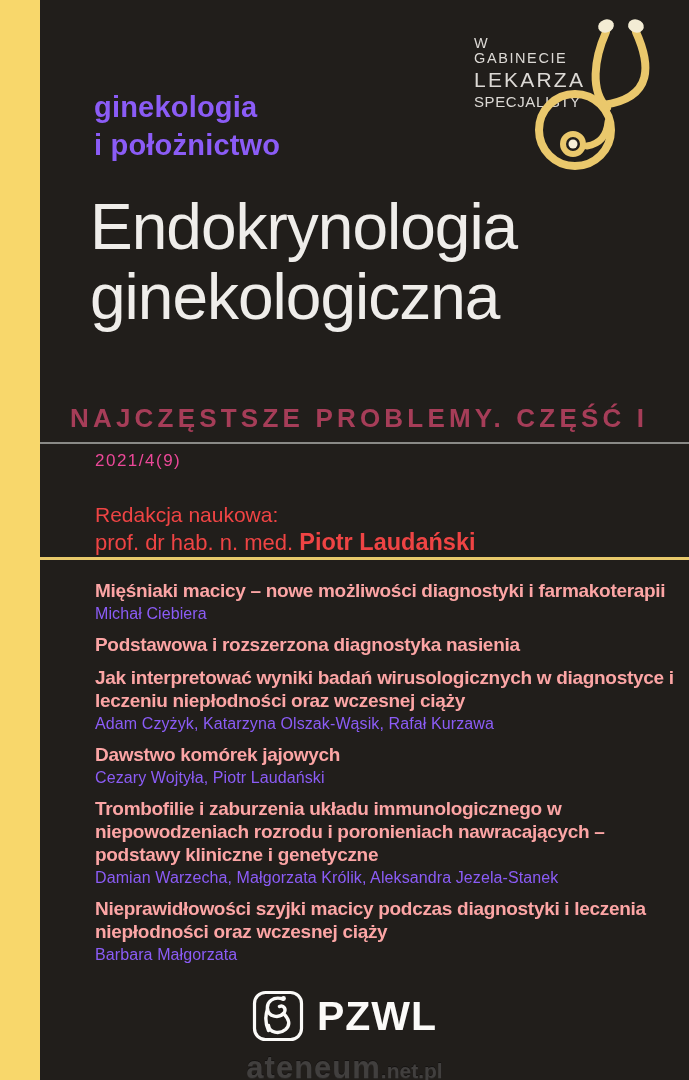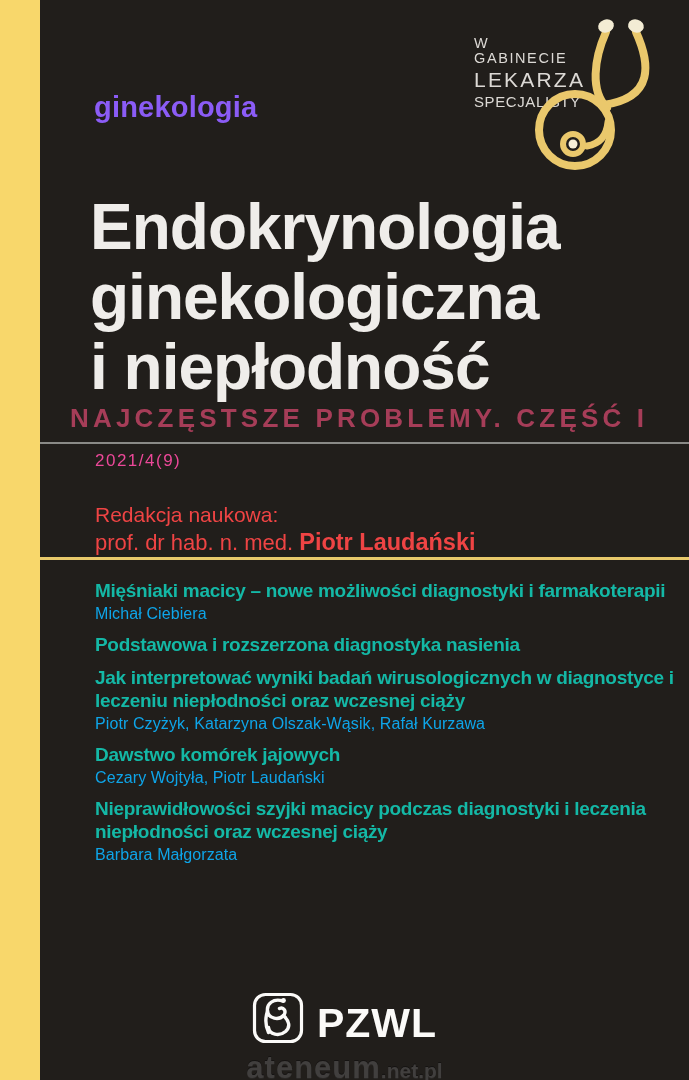--- a/index.html
+++ b/index.html
@@ -26,21 +26,21 @@
   .steth{position:absolute;left:455px;top:5px;width:234px;height:175px;}
   
   .masthead{
     position:absolute;left:94px;top:88px;
     color:#8b5cf6;font-weight:700;font-size:29px;line-height:38px;
     letter-spacing:0.2px;
   }
   
   .title{
     position:absolute;left:90px;top:192px;
-    color:#efedea;font-weight:700;font-size:64px;line-height:70px;
+    color:#efedea;font-weight:400;font-size:64px;line-height:70px;
     letter-spacing:-1px;white-space:nowrap;
   }
   .subtitle{
     position:absolute;left:70px;top:403px;
     color:#a63d58;font-weight:700;font-size:26px;letter-spacing:4.2px;
     white-space:nowrap;
   }
   .rule-gray{
     position:absolute;left:40px;top:442px;width:649px;height:2px;
     background:#8a8a87;
@@ -58,31 +58,31 @@
   .rule-yellow{
     position:absolute;left:40px;top:557px;width:649px;height:3px;
     background:#e8c96b;
   }
   
   .articles{
     position:absolute;left:95px;top:579px;width:592px;
   }
   .article{margin-bottom:10px;}
   .article .a-title{
-    color:#14b8a6;font-weight:700;font-size:19px;line-height:23px;
+    color:#fca5a5;font-weight:700;font-size:19px;line-height:23px;
     letter-spacing:-0.3px;
   }
   .article .a-authors{
-    color:#0ea5e9;font-size:16px;line-height:18px;margin-top:3px;
+    color:#8b5cf6;font-size:16px;line-height:18px;margin-top:3px;
     letter-spacing:0.1px;
   }
   
   .publisher{
     position:absolute;left:0;top:988px;width:689px;height:56px;
-    display:flex;align-items:flex-end;justify-content:center;gap:13px;
+    display:flex;align-items:center;justify-content:center;gap:13px;
   }
   .pzwl-mark{width:52px;height:52px;flex:0 0 auto;}
   .pzwl-word{
     color:#fbfaf8;font-weight:700;font-size:41px;letter-spacing:1px;
     line-height:1;
   }
   .watermark{
     position:absolute;left:0;top:1050px;width:689px;
     text-align:center;white-space:nowrap;
     color:#434140;opacity:0.95;
@@ -112,26 +112,26 @@
     <circle cx="120" cy="125" r="36" fill="none" stroke="#eac86c" stroke-width="8"></circle>
     <path d="M153 117 Q151 138 132 141" fill="none" stroke="#eac86c" stroke-width="7" stroke-linecap="round"></path>
     <circle cx="118" cy="139" r="10" fill="#211e1b" stroke="#eac86c" stroke-width="6"></circle>
     <circle cx="118" cy="139" r="4.5" fill="#f6efd8"></circle>
     <ellipse cx="151" cy="21" rx="8" ry="6.5" fill="#f3ecd4" transform="rotate(-20 151 21)"></ellipse>
     <ellipse cx="181" cy="21" rx="8" ry="6.5" fill="#f3ecd4" transform="rotate(15 181 21)"></ellipse>
   </svg>
 
   <div class="masthead">
     <div>ginekologia</div>
+    <div>i położnictwo</div>
   </div>
 
   <div class="title">
     <div>Endokrynologia</div>
     <div>ginekologiczna</div>
-    <div>i niepłodność</div>
   </div>
 
   <div class="subtitle">NAJCZĘSTSZE PROBLEMY. CZĘŚĆ I</div>
 
   <div class="rule-gray"></div>
 
   <div class="issue">2021/4(9)</div>
 
   <div class="editors">
     <div class="ed1">Redakcja naukowa:</div>
@@ -143,25 +143,29 @@
   <div class="articles">
     <div class="article">
       <div class="a-title">Mięśniaki macicy – nowe możliwości diagnostyki i farmakoterapii</div>
       <div class="a-authors">Michał Ciebiera</div>
     </div>
     <div class="article">
       <div class="a-title">Podstawowa i rozszerzona diagnostyka nasienia</div>
     </div>
     <div class="article">
       <div class="a-title">Jak interpretować wyniki badań wirusologicznych w diagnostyce i leczeniu niepłodności oraz wczesnej ciąży</div>
-      <div class="a-authors">Piotr Czyżyk, Katarzyna Olszak-Wąsik, Rafał Kurzawa</div>
+      <div class="a-authors">Adam Czyżyk, Katarzyna Olszak-Wąsik, Rafał Kurzawa</div>
     </div>
     <div class="article">
       <div class="a-title">Dawstwo komórek jajowych</div>
       <div class="a-authors">Cezary Wojtyła, Piotr Laudański</div>
+    </div>
+    <div class="article">
+      <div class="a-title">Trombofilie i zaburzenia układu immunologicznego w niepowodzeniach rozrodu i poronieniach nawracających – podstawy kliniczne i genetyczne</div>
+      <div class="a-authors">Damian Warzecha, Małgorzata Królik, Aleksandra Jezela-Stanek</div>
     </div>
     <div class="article">
       <div class="a-title">Nieprawidłowości szyjki macicy podczas diagnostyki i leczenia niepłodności oraz wczesnej ciąży</div>
       <div class="a-authors">Barbara Małgorzata</div>
     </div>
   </div>
 
   <div class="publisher">
     <svg class="pzwl-mark" viewBox="0 0 52 52" aria-hidden="true">
       <rect x="2.5" y="2.5" width="47" height="47" rx="11" fill="none" stroke="#fbfaf8" stroke-width="3.2"></rect>

